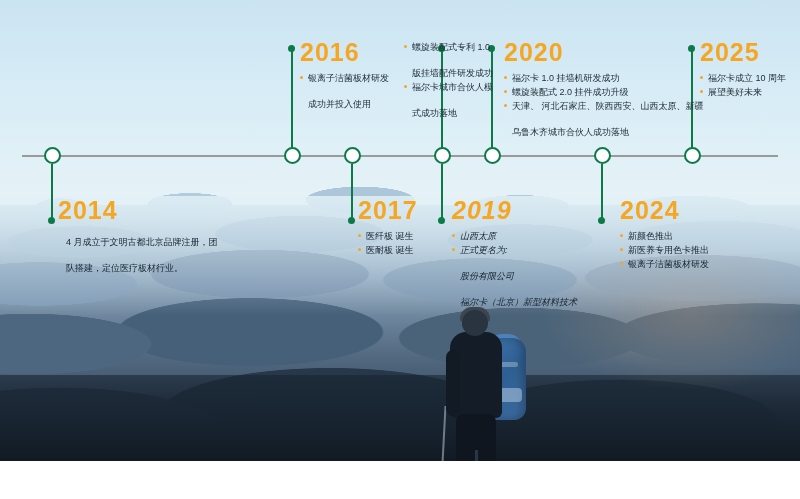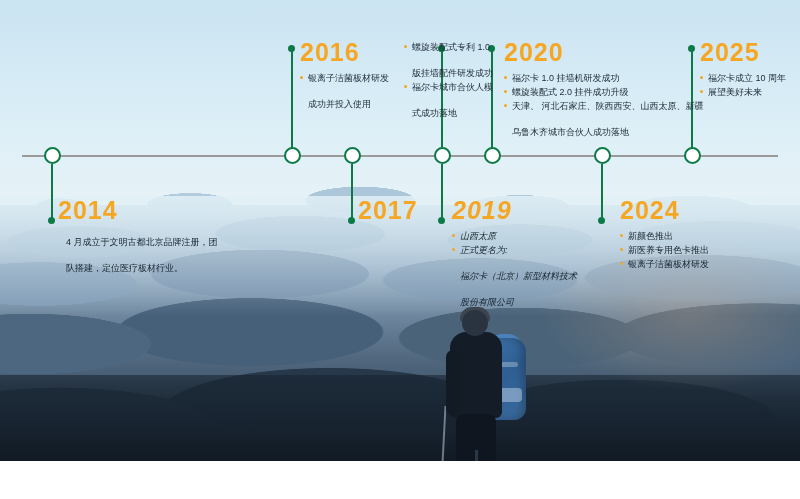--- a/index.html
+++ b/index.html
@@ -345,29 +345,33 @@
   <div class="entry below" style="left:58px; top:198px;">
     <div class="year">2014</div>
     <ul class="bullets">
       <li class="cont">4 月成立于文明古都北京品牌注册，团</li>
       <li class="cont">队搭建，定位医疗板材行业。</li>
     </ul>
   </div>
 
   <div class="entry below" style="left:358px; top:198px;">
     <div class="year">2017</div>
+    <ul class="bullets">
+      <li>医纤板 诞生</li>
+      <li>医耐板 诞生</li>
+    </ul>
   </div>
 
   <div class="entry below" style="left:452px; top:198px;font-style:italic;">
     <div class="year">2019</div>
     <ul class="bullets">
       <li>山西太原</li>
       <li>正式更名为:</li>
+      <li class="cont">股份有限公司</li>
       <li class="cont">福尔卡（北京）新型材料技术</li>
-      <li class="cont">股份有限公司</li>
     </ul>
   </div>
 
   <div class="entry below" style="left:608px; top:198px;margin-left:12px;">
     <div class="year">2024</div>
     <ul class="bullets">
       <li>新颜色推出</li>
       <li>新医养专用色卡推出</li>
       <li>银离子洁菌板材研发</li>
     </ul>

